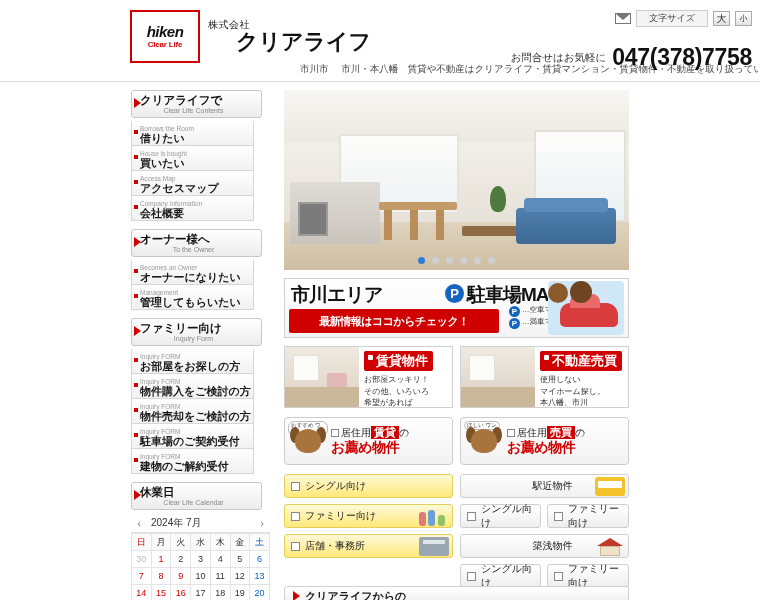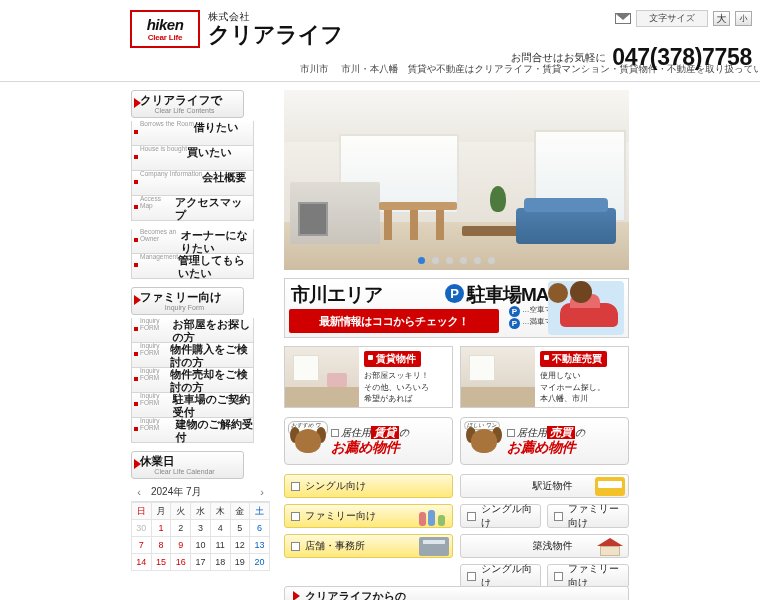--- a/index.html
+++ b/index.html
@@ -25,21 +25,21 @@
     height: 60px;
     background: #ffffff;
   }
   .logo-wrap {
     position: absolute;
     left: 130px; top: 10px;
     display: flex;
     align-items: center;
   }
   .logo-box {
-    width: 70px; height: 38px;
+    width: 70px; height: 53px;
     background: #ffffff;
     border: 2px solid #d10000;
     display: flex;
     flex-direction: column;
     justify-content: center;
     align-items: center;
     line-height: 1;
   }
   .logo-box .l1 {
     font-size: 15px;
@@ -64,20 +64,21 @@
     color: #222;
     display: block;
     letter-spacing: 0.5px;
   }
   .logo-text .cl {
     font-size: 22px;
     font-weight: bold;
     color: #111;
     display: block;
     letter-spacing: 0px;
+    margin-left: 28px;
   }
 
   .header-right {
     position: absolute;
     right: 8px; top: 10px;
     text-align: right;
   }
   .topbar-util {
     display: flex;
     align-items: center;
@@ -159,21 +160,21 @@
     width: 140px;
     margin-left: 131px;
   }
   .content {
     width: 345px;
     margin-left: 13px;
   }
 
   
   .side-title {
-    width: 113px;
+    width: 131px;
     height: 28px;
     background: linear-gradient(#ffffff,#ececec);
     border: 1px solid #c8c8c8;
     border-radius: 3px;
     display: flex;
     flex-direction: column;
     justify-content: center;
     padding-left: 8px;
     position: relative;
     margin-bottom: 3px;
@@ -200,22 +201,22 @@
   }
   .side-title.center-en .en { text-align: center; padding-right: 14px;}
   .side-item {
     width: 123px;
     height: 25px;
     border: 1px solid #d6d6d6;
     border-top: none;
     background: linear-gradient(#ffffff,#f1f1f1);
     padding-left: 8px;
     display: flex;
-    flex-direction: row;
-    justify-content: flex-start;
+    flex-direction: column;
+    justify-content: flex-end;
     position: relative;
   }
   .side-item:first-of-type { border-top: 1px solid #d6d6d6; }
   .side-item .en {
     font-size: 6.5px;
     color: #9b9b9b;
     line-height: 1;
   }
   .side-item .jp {
     font-size: 11px;
@@ -484,21 +485,21 @@
   }
   .pc-right {
     flex: 1;
     padding: 4px 4px 0 5px;
     position: relative;
   }
   .pc-tag {
     display: inline-block;
     background: #d10000;
     color: #fff;
-    font-size: 10px;
+    font-size: 13px;
     font-weight: bold;
     padding: 1px 5px 1px 12px;
     border-radius: 2px;
     position: relative;
   }
   .pc-tag:before {
     content: "";
     position: absolute;
     left: 4px; top: 4px;
     width: 5px; height: 5px;
@@ -522,21 +523,20 @@
   .rec-card {
     width: 181px;
     height: 48px;
     border: 1px solid #cccccc;
     border-radius: 4px;
     background: linear-gradient(#ffffff,#f2f2f2);
     display: flex;
     align-items: center;
     padding-left: 3px;
     position: relative;
-    font-style: italic;
   }
   .rec-dog {
     width: 40px; height: 40px;
     position: relative;
   }
   .rec-dog .head {
     position: absolute; left: 7px; top: 8px;
     width: 26px; height: 24px;
     background: #a9743c;
     border-radius: 50% 50% 45% 45%;
@@ -719,31 +719,36 @@
         <span class="en">Borrows the Room</span>
         <span class="jp">借りたい</span>
       </div>
       <div class="side-item">
         <span class="bullet"></span>
         <span class="en">House is bought</span>
         <span class="jp">買いたい</span>
       </div>
       <div class="side-item">
         <span class="bullet"></span>
+        <span class="en">Access Map</span>
+        <span class="jp">アクセスマップ</span>
+      </div>
+      <div class="side-item">
+        <span class="bullet"></span>
         <span class="en">Company Information</span>
         <span class="jp">会社概要</span>
       </div>
-      <div class="side-item">
-        <span class="bullet"></span>
-        <span class="en">Access Map</span>
-        <span class="jp">アクセスマップ</span>
-      </div>
 
       <div class="side-gap"></div>
 
+      <div class="side-title center-en">
+        <span class="arrow"></span>
+        <span class="jp">オーナー様へ</span>
+        <span class="en">To the Owner</span>
+      </div>
       <div class="side-item">
         <span class="bullet"></span>
         <span class="en">Becomes an Owner</span>
         <span class="jp">オーナーになりたい</span>
       </div>
       <div class="side-item">
         <span class="bullet"></span>
         <span class="en">Management</span>
         <span class="jp">管理してもらいたい</span>
       </div>

